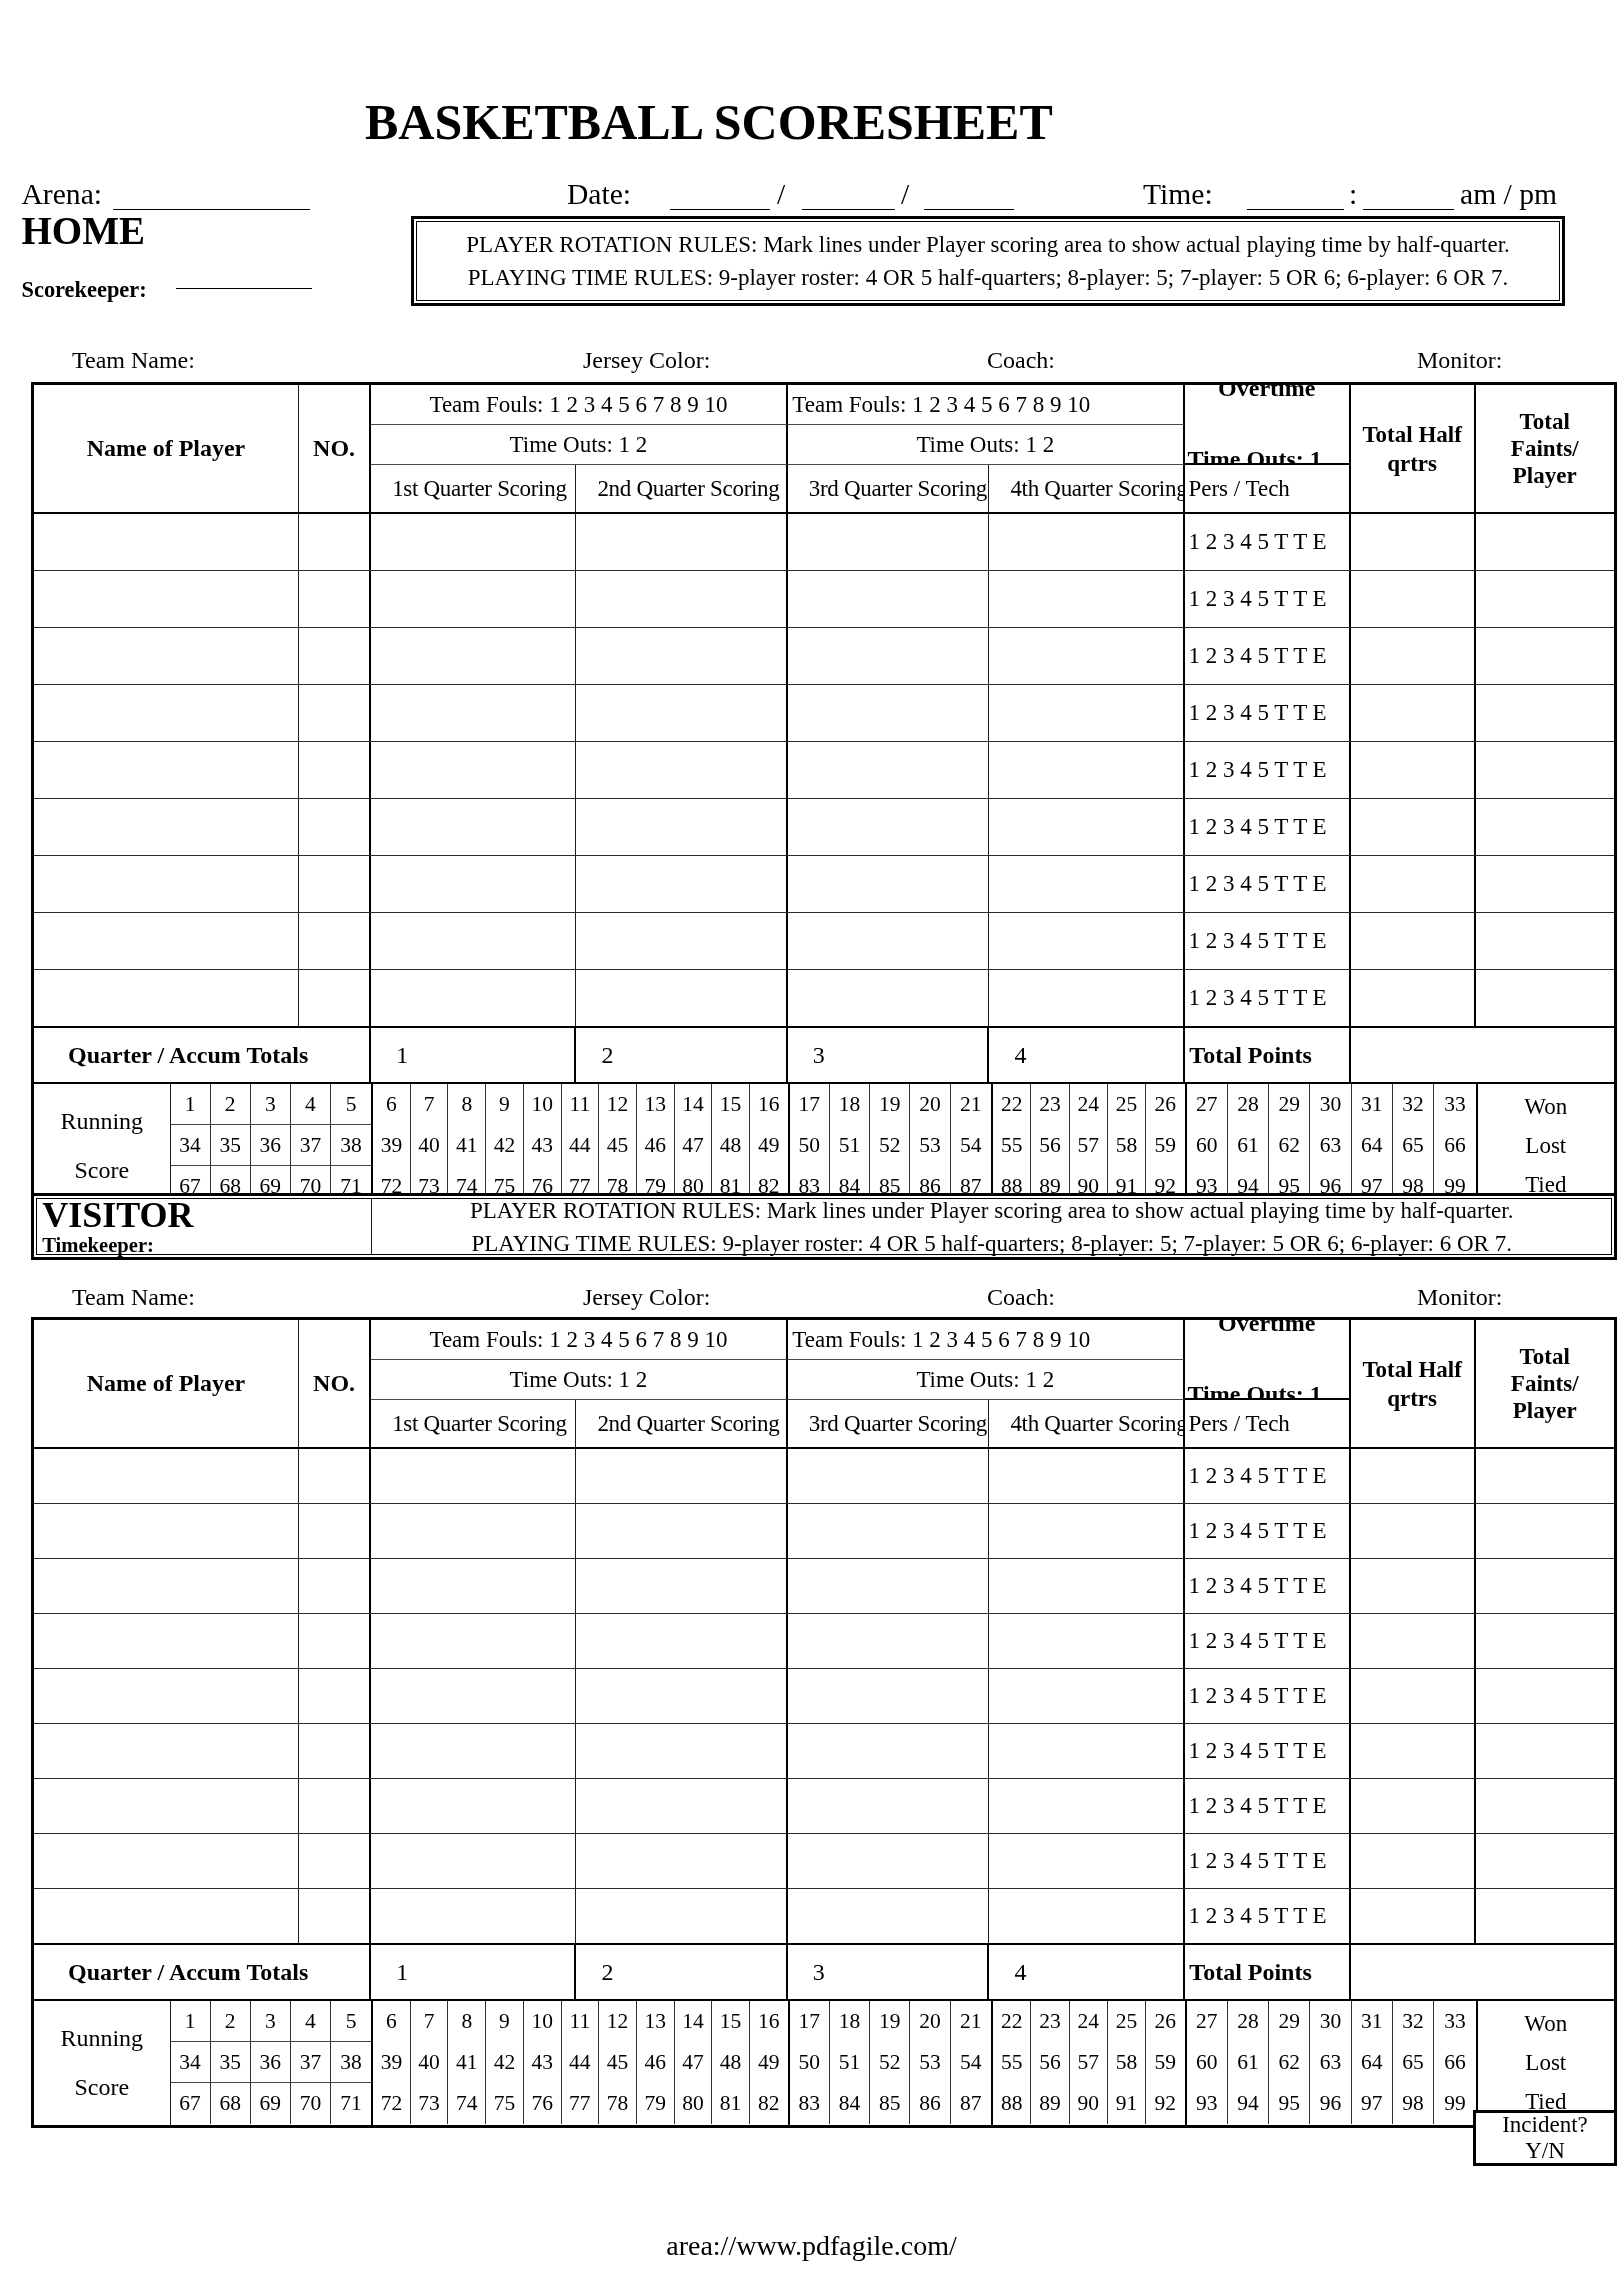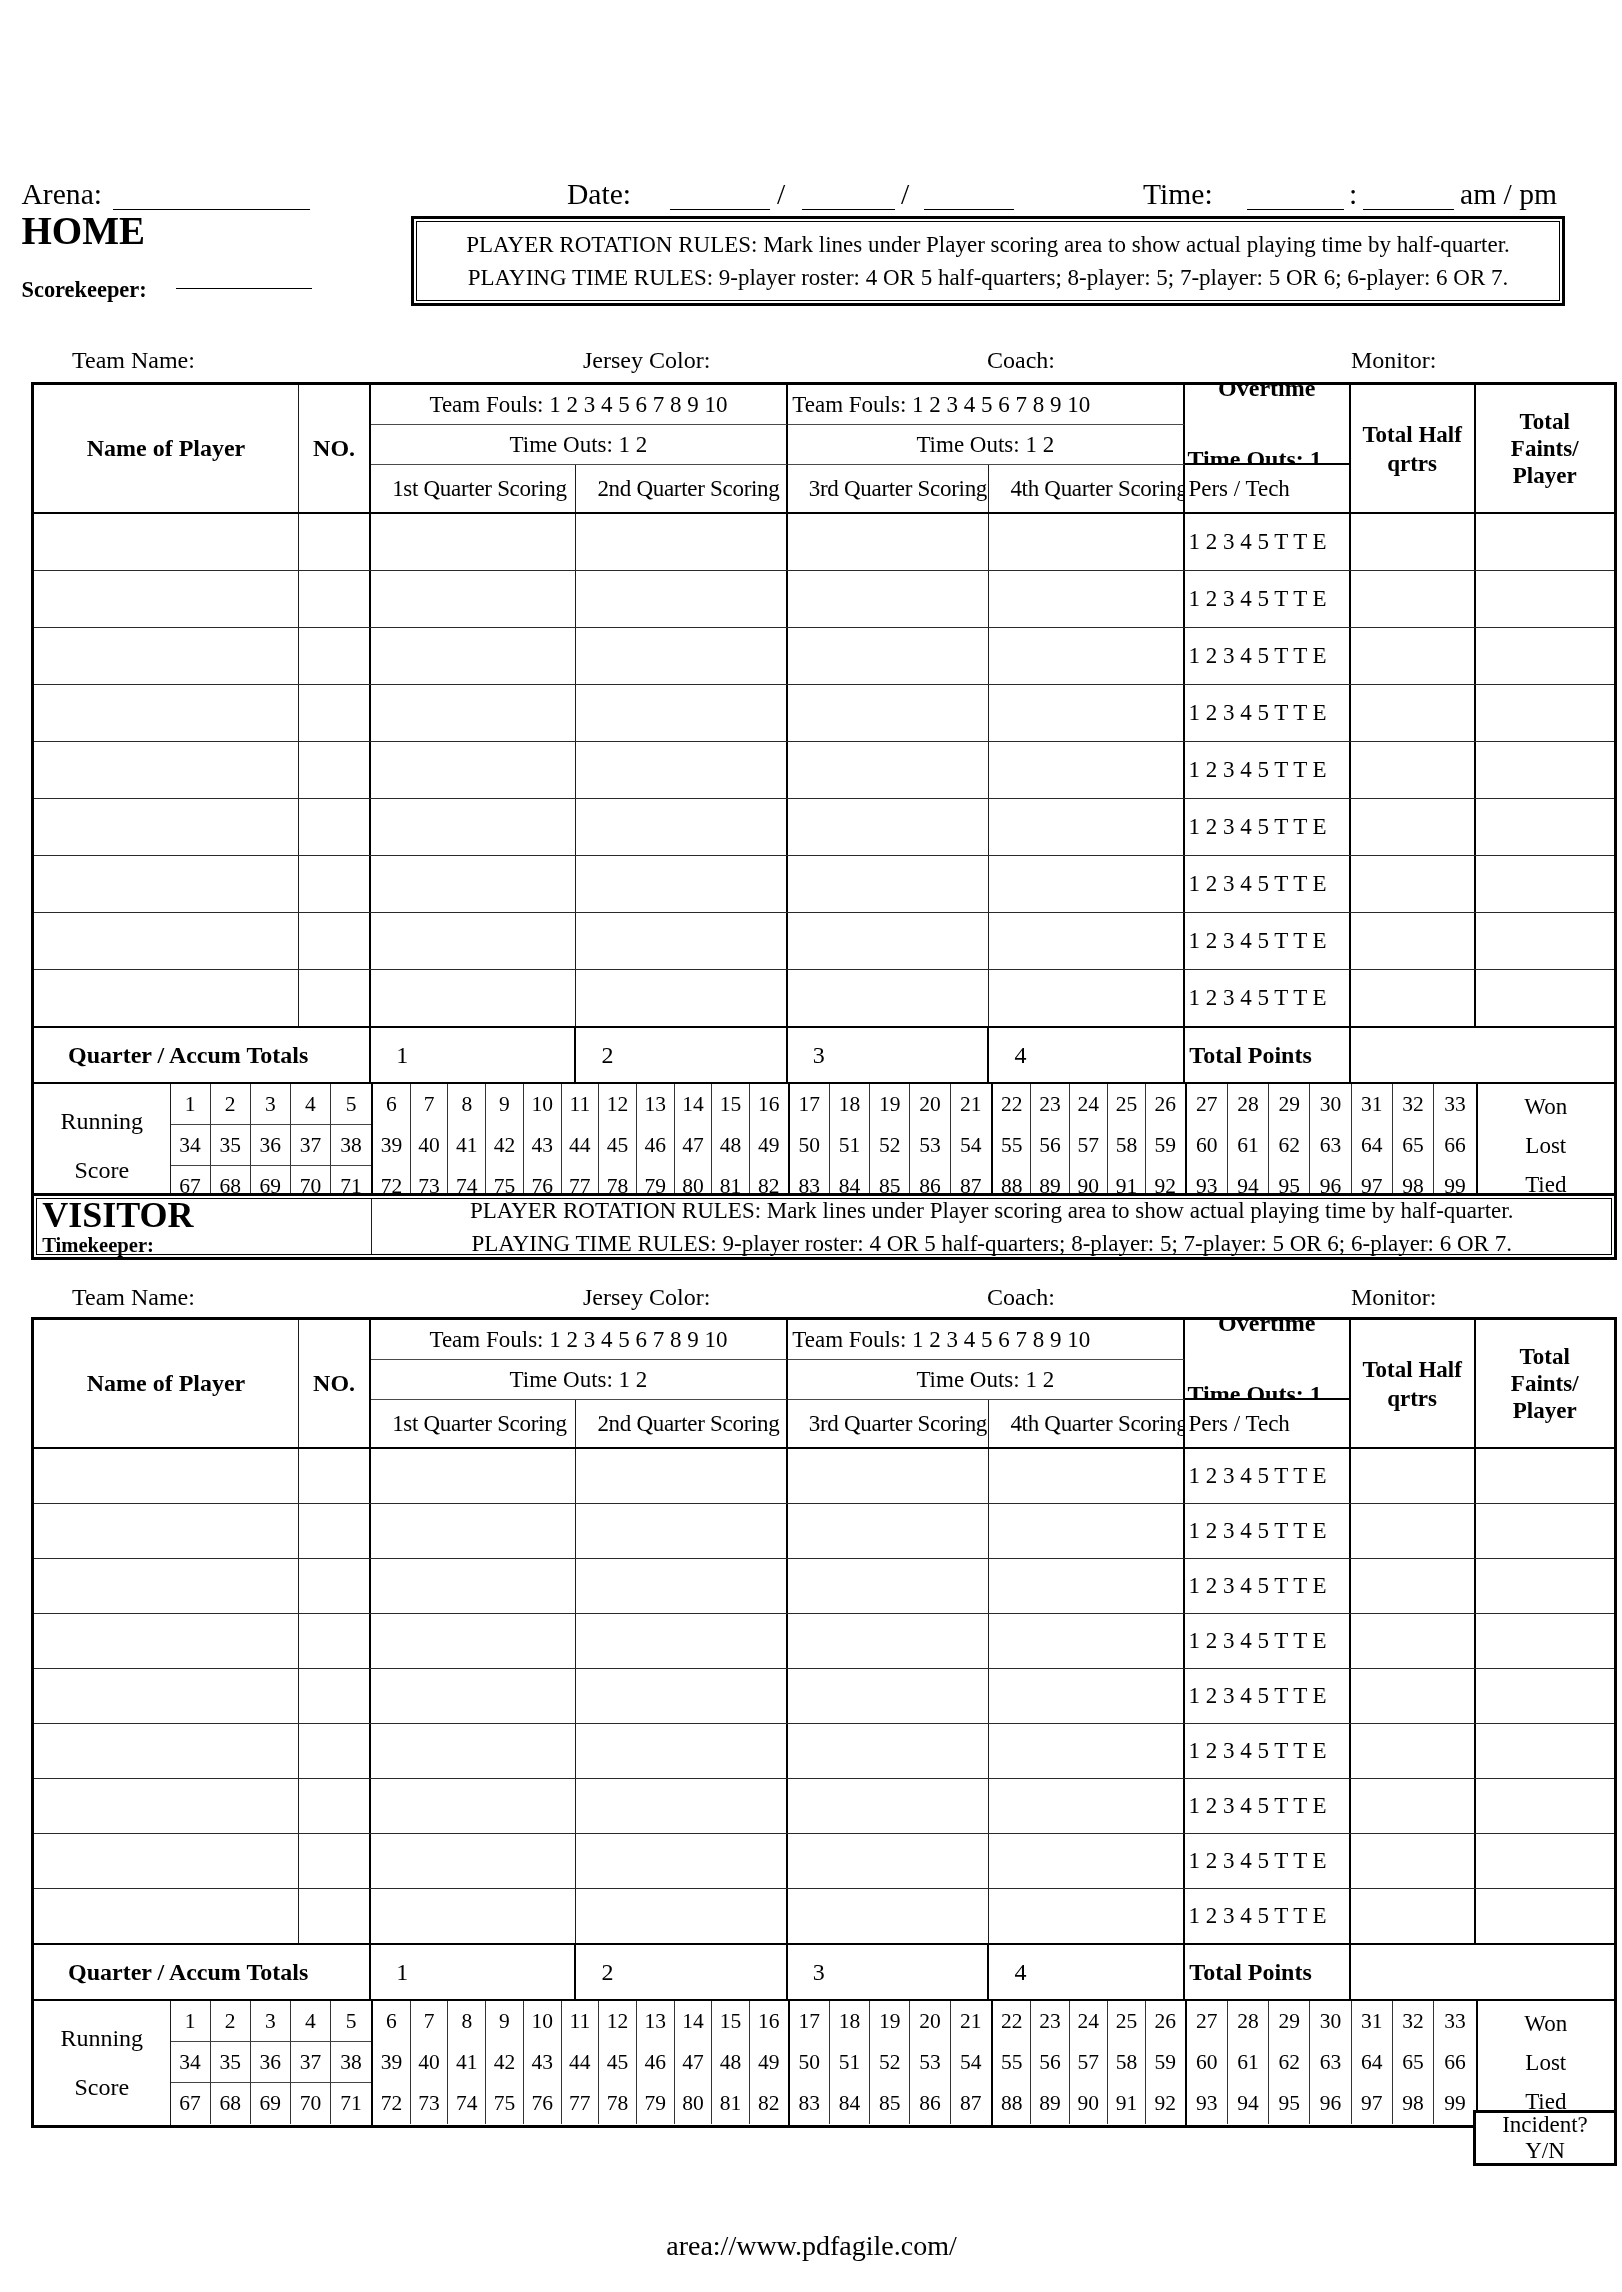--- a/index.html
+++ b/index.html
@@ -20,21 +20,21 @@
   
   .dbox{position:absolute;border:3.6px solid #000;padding:1.8px;box-sizing:border-box;background:#fff;}
   .dbox-inner{border:0.9px solid #000;width:100%;height:100%;box-sizing:border-box;
     display:flex;flex-direction:column;justify-content:center;}
   .rules-box{left:411px;top:216px;width:1154px;height:90px;}
   .rules-text{font-size:23px;line-height:33px;text-align:center;white-space:nowrap;}
   
   .team-info{position:absolute;left:0;width:1623px;height:29px;font-size:24px;}
   .team-info span{position:absolute;white-space:nowrap;}
   .ti-home{top:347px;} .ti-visitor{top:1284px;}
-  .ti-name{left:72px;} .ti-jersey{left:583px;} .ti-coach{left:987px;} .ti-monitor{left:1351px;}
+  .ti-name{left:72px;} .ti-jersey{left:583px;} .ti-coach{left:987px;} .ti-monitor{left:1417px;}
   
   .score-table{position:absolute;left:31px;width:1586px;border:3.6px solid #000;box-sizing:border-box;background:#fff;
     --cols:16.77% 4.57% 12.99% 13.38% 12.76% 12.37% 10.50% 7.90% 8.76%;}
   .st-home{top:382px;} .st-visitor{top:1317px;}
   .thead{display:grid;grid-template-columns:var(--cols);grid-template-rows:40px 40px 47px;
     border-bottom:2.7px solid #000;font-size:23px;}
   .hc{display:flex;align-items:center;justify-content:center;box-sizing:border-box;white-space:nowrap;overflow:hidden;}
   .br1{border-right:0.9px solid #1c1c1c;} .br3{border-right:2.7px solid #000;}
   .bb1{border-bottom:0.9px solid #4a4a4a;} .bb3{border-bottom:2.7px solid #000;}
   .h-name{grid-area:1/1/4/2;font-weight:bold;font-size:24px;}
@@ -94,20 +94,21 @@
   .referee .lbl{position:absolute;left:125px;bottom:1.8px;white-space:nowrap;}
   .sig-line{position:absolute;bottom:3.6px;height:3.6px;border-bottom:2.7px double #6b6b6b;}
   .sig1{left:385px;width:532px;} .sig2{left:983px;width:528px;}
   .url-line{position:absolute;left:0;top:2230px;width:1623px;text-align:center;font-size:28px;}
 </style>
 </head>
 <body>
 
 <div class="page">
 
+  <div class="title">BASKETBALL SCORESHEET</div>
 
   <div class="topline">
     <span class="lbl" style="left:21.5px;">Arena:</span>
     <span class="blank" style="left:113px;width:197px;"></span>
     <span class="lbl" style="left:567px;">Date:</span>
     <span class="blank" style="left:670px;width:100px;"></span>
     <span class="lbl" style="left:777px;">/</span>
     <span class="blank" style="left:802px;width:93px;"></span>
     <span class="lbl" style="left:901px;">/</span>
     <span class="blank" style="left:924px;width:90px;"></span>

